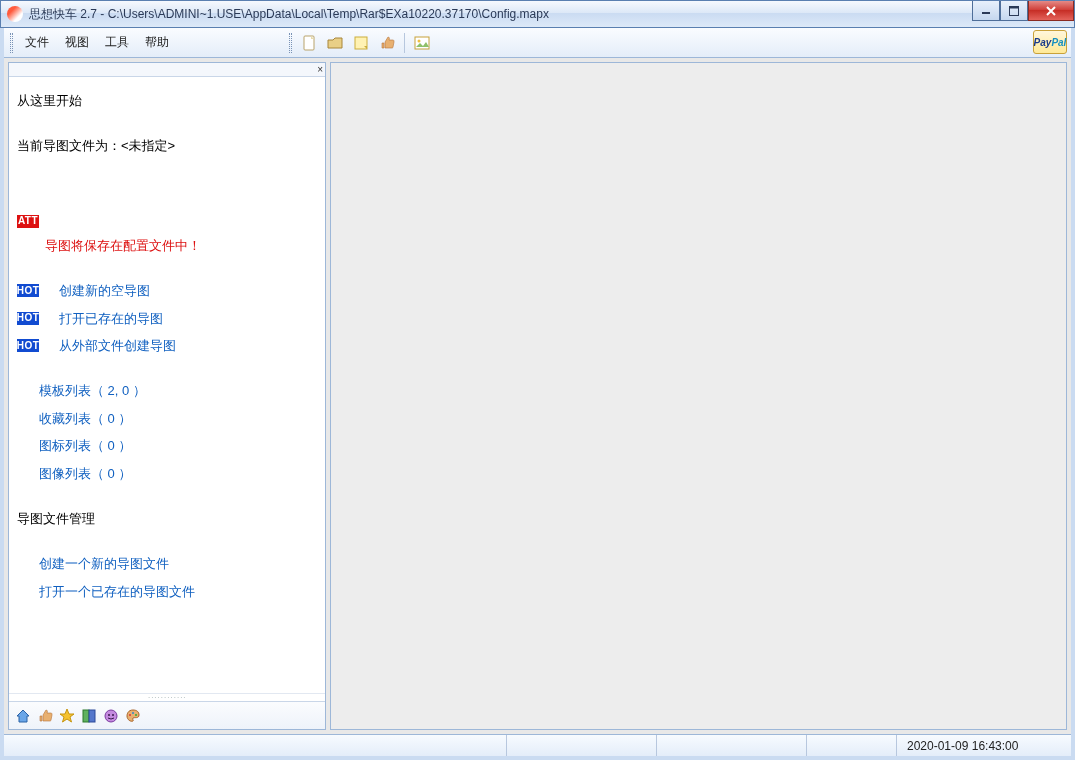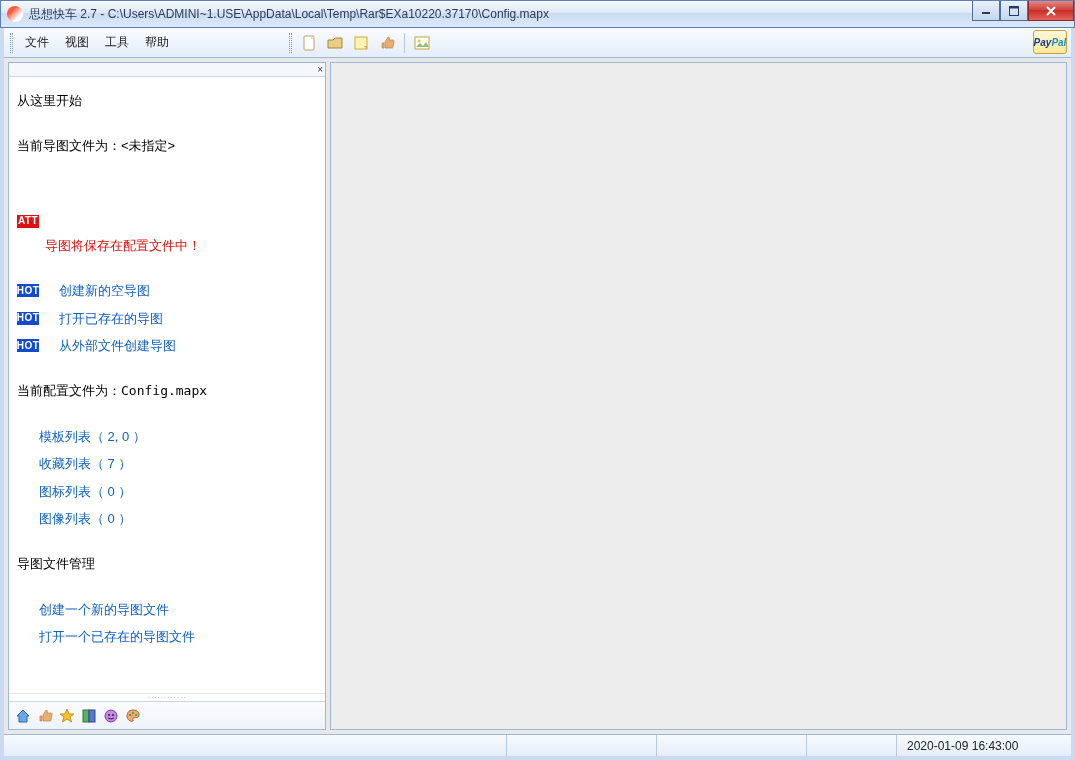--- a/index.html
+++ b/index.html
@@ -300,25 +300,24 @@
         </div>
         <div class="link-row">
           <span class="badge blue">HOT</span>
           <span class="link">打开已存在的导图</span>
         </div>
         <div class="link-row">
           <span class="badge blue">HOT</span>
           <span class="link">从外部文件创建导图</span>
         </div>
 
-        <div class="plain cfg">当前配置文件为：Config.mapx</div>
 
         <div class="indent-links">
           <span class="link">模板列表（ 2, 0 ）</span>
-          <span class="link">收藏列表（ 7 ）</span>
+          <span class="link">收藏列表（ 0 ）</span>
           <span class="link">图标列表（ 0 ）</span>
           <span class="link">图像列表（ 0 ）</span>
         </div>
 
         <div class="plain" style="margin-top:22px;">导图文件管理</div>
 
         <div class="indent-links2">
           <span class="link">创建一个新的导图文件</span>
           <span class="link">打开一个已存在的导图文件</span>
         </div>

